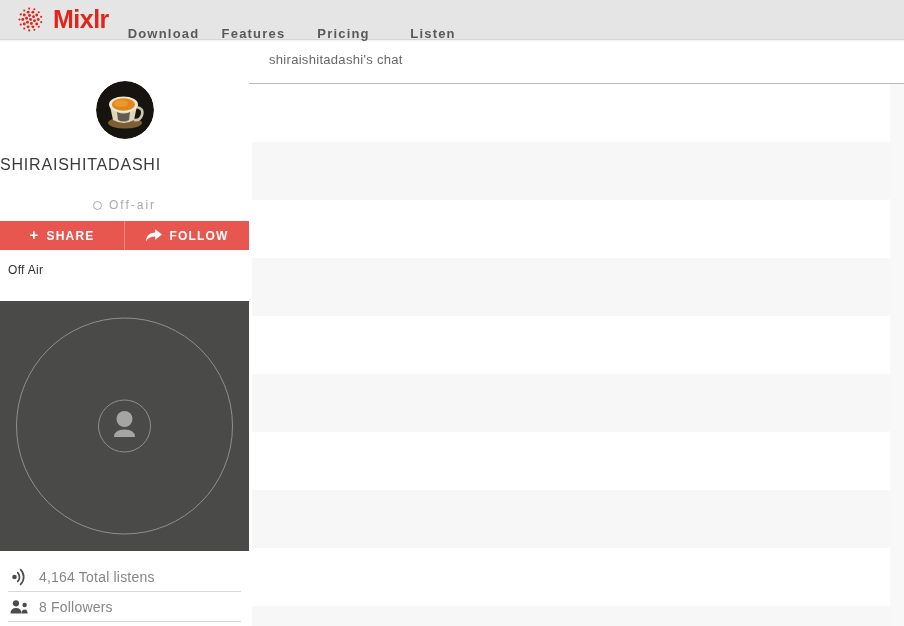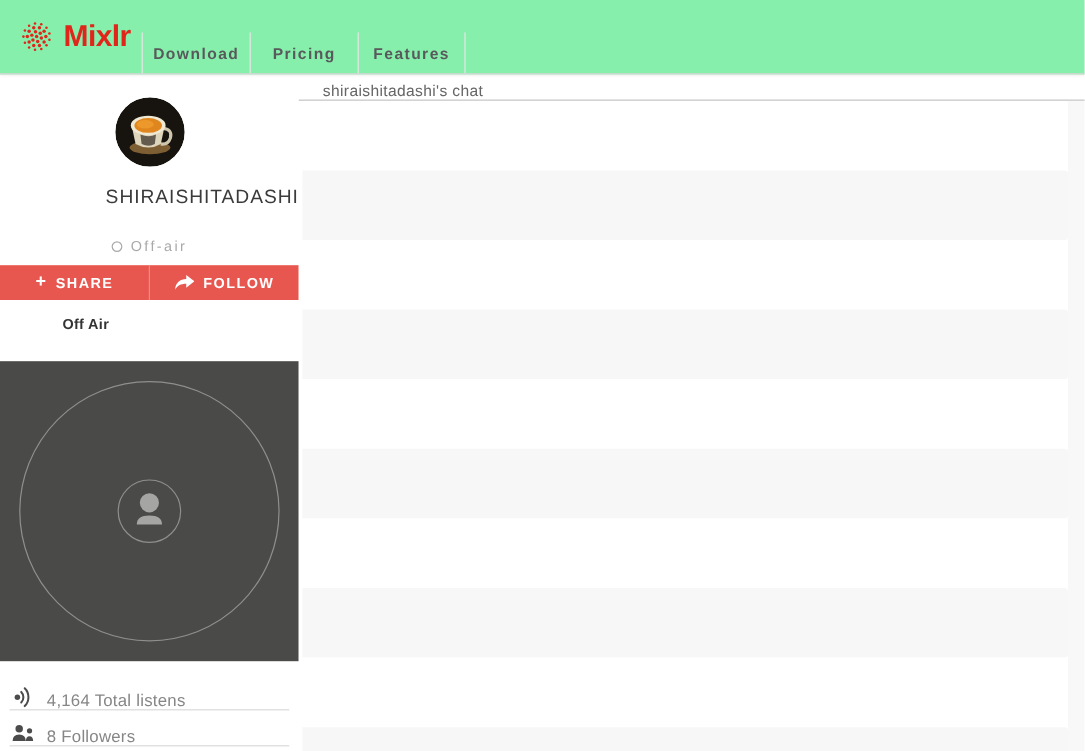--- a/index.html
+++ b/index.html
@@ -1,60 +1,60 @@
 <!DOCTYPE html>
 <html><head>
 <meta charset="utf-8">
 <style>
   * { margin:0; padding:0; box-sizing:border-box; }
   html,body { width:904px; height:626px; overflow:hidden; background:#fff;
               font-family:"Liberation Sans", sans-serif; }
   .page { position:relative; width:904px; height:626px; background:#fff; overflow:hidden; }
 
   
-  .nav { position:absolute; top:0; left:0; width:904px; height:62px; background:#86efac;
+  .nav { position:absolute; top:0; left:0; width:904px; height:40px; background:#e5e5e5;
          border-bottom:1px solid #d6d6d6; box-shadow:0 1px 2px rgba(0,0,0,.06); z-index:5;
          display:flex; align-items:stretch; }
   .brand { display:flex; align-items:center; gap:9px; padding:0 0 0 17px; width:118px; cursor:pointer; }
   .brand-word { color:#e0251b; font-size:25px; font-weight:bold; letter-spacing:-0.5px; }
   .nav-menu { display:flex; height:100%; }
   .nav-item { width:90px; display:flex; align-items:center; justify-content:center;
               border-left:1px solid #e6e6e6; color:#58595b; font-size:13px; font-weight:bold;
               letter-spacing:1.2px; cursor:pointer;margin-top:27px; }
   .nav-item:last-child { border-right:1px solid #e6e6e6; }
 
   
   .sidebar { position:absolute; top:52px; left:0; width:249px; height:574px; background:#fff; }
   .avatar-wrap { display:flex; justify-content:center; margin-top:29px; }
   .avatar { width:58px; height:58px; border-radius:50%; overflow:hidden; display:block; }
-  .profile-name { margin-top:17px; text-align:right; color:#3b3b3b; font-size:16px;
+  .profile-name { margin-top:17px; text-align:left; color:#3b3b3b; font-size:16px;
                   font-weight:500; letter-spacing:0.8px; }
   .profile-status { margin-top:24px; display:flex; align-items:center; justify-content:center;
                     color:#a9a9a9; font-size:12px; font-weight:500; letter-spacing:2px; }
   .status-dot { width:9px; height:9px; border:1px solid #a9a9a9; border-radius:50%;
                 margin-right:7px; display:inline-block; }
   .action-row { margin-top:9px; display:flex; height:29px; }
   .btn { flex:1; display:flex; align-items:center; justify-content:center; gap:7px;
          background:#e8574f; color:#fff; font-size:12px; font-weight:bold;
          letter-spacing:1.2px; border:none; cursor:pointer; }
   .btn.follow { border-right:1px solid #f08b85; }
   .plus-glyph { font-size:15px; font-weight:bold; line-height:1; position:relative; top:-1px; }
   .offair-box { padding:13px 8px 0 8px; height:51px; }
-  .offair-title { color:#333; font-size:12px; font-weight:bold; letter-spacing:0.3px;margin-left:44px; }
+  .offair-title { color:#333; font-size:12px; font-weight:normal; letter-spacing:0.3px; }
   .offair-sub { margin-top:4px; color:#9b9b9b; font-size:12px; letter-spacing:0.4px; }
   .player { width:249px; height:250px; background:#4a4a49; position:relative; }
   .stats { padding:11px 8px 0 8px; }
-  .stat-row { height:30px; display:flex; align-items:flex-end; gap:9px;
+  .stat-row { height:30px; display:flex; align-items:center; gap:9px;
               border-bottom:1px solid #dadada; }
   .stat-icon { width:22px; display:flex; justify-content:center; }
   .stat-text { color:#868686; font-size:14px; letter-spacing:0.2px; }
 
   
   .chat { position:absolute; top:52px; left:249px; width:655px; height:574px; background:#fff; }
-  .chat-header { height:32px; display:flex; align-items:flex-end; padding-left:20px;
+  .chat-header { height:32px; display:flex; align-items:flex-start; padding-left:20px;
                  border-bottom:1px solid #b9b9b9; background:#fff; }
   .chat-title { color:#666; font-size:13px; letter-spacing:0.3px; }
   .chat-body { position:relative; height:542px; overflow:hidden; background:#fff; }
   .chat-scroll-strip { position:absolute; top:0; right:0; width:14px; height:100%; background:#f8f8f8; }
   .chat-row { position:relative; height:58px; margin-left:3px; width:calc(100% - 17px);
               border-radius:0 3px 3px 0; }
   .chat-row.odd  { background:#ffffff; }
   .chat-row.even { background:#f7f7f7; }
 </style>
 </head>
@@ -95,22 +95,23 @@
             <circle cx="12.61" cy="2.69" r="1.1"></circle>
             <circle cx="18.02" cy="3.33" r="1.1"></circle>
             <circle cx="22.52" cy="6.43" r="1.1"></circle>
             <circle cx="25.06" cy="11.25" r="1.1"></circle>
           </g>
       </svg>
       <span class="brand-word">Mixlr</span>
     </div>
     <div class="nav-menu">
       <div class="nav-item">Download</div>
+      <div class="nav-item">Features</div>
       <div class="nav-item">Pricing</div>
-      <div class="nav-item">Features</div>
+      <div class="nav-item">Listen</div>
     </div>
   </div>
 
   <div class="sidebar">
 
     <div class="avatar-wrap">
       <svg class="avatar" viewBox="0 0 58 58">
         <defs>
             <clipPath id="avclip">
               <circle cx="29" cy="29" r="29"></circle>

